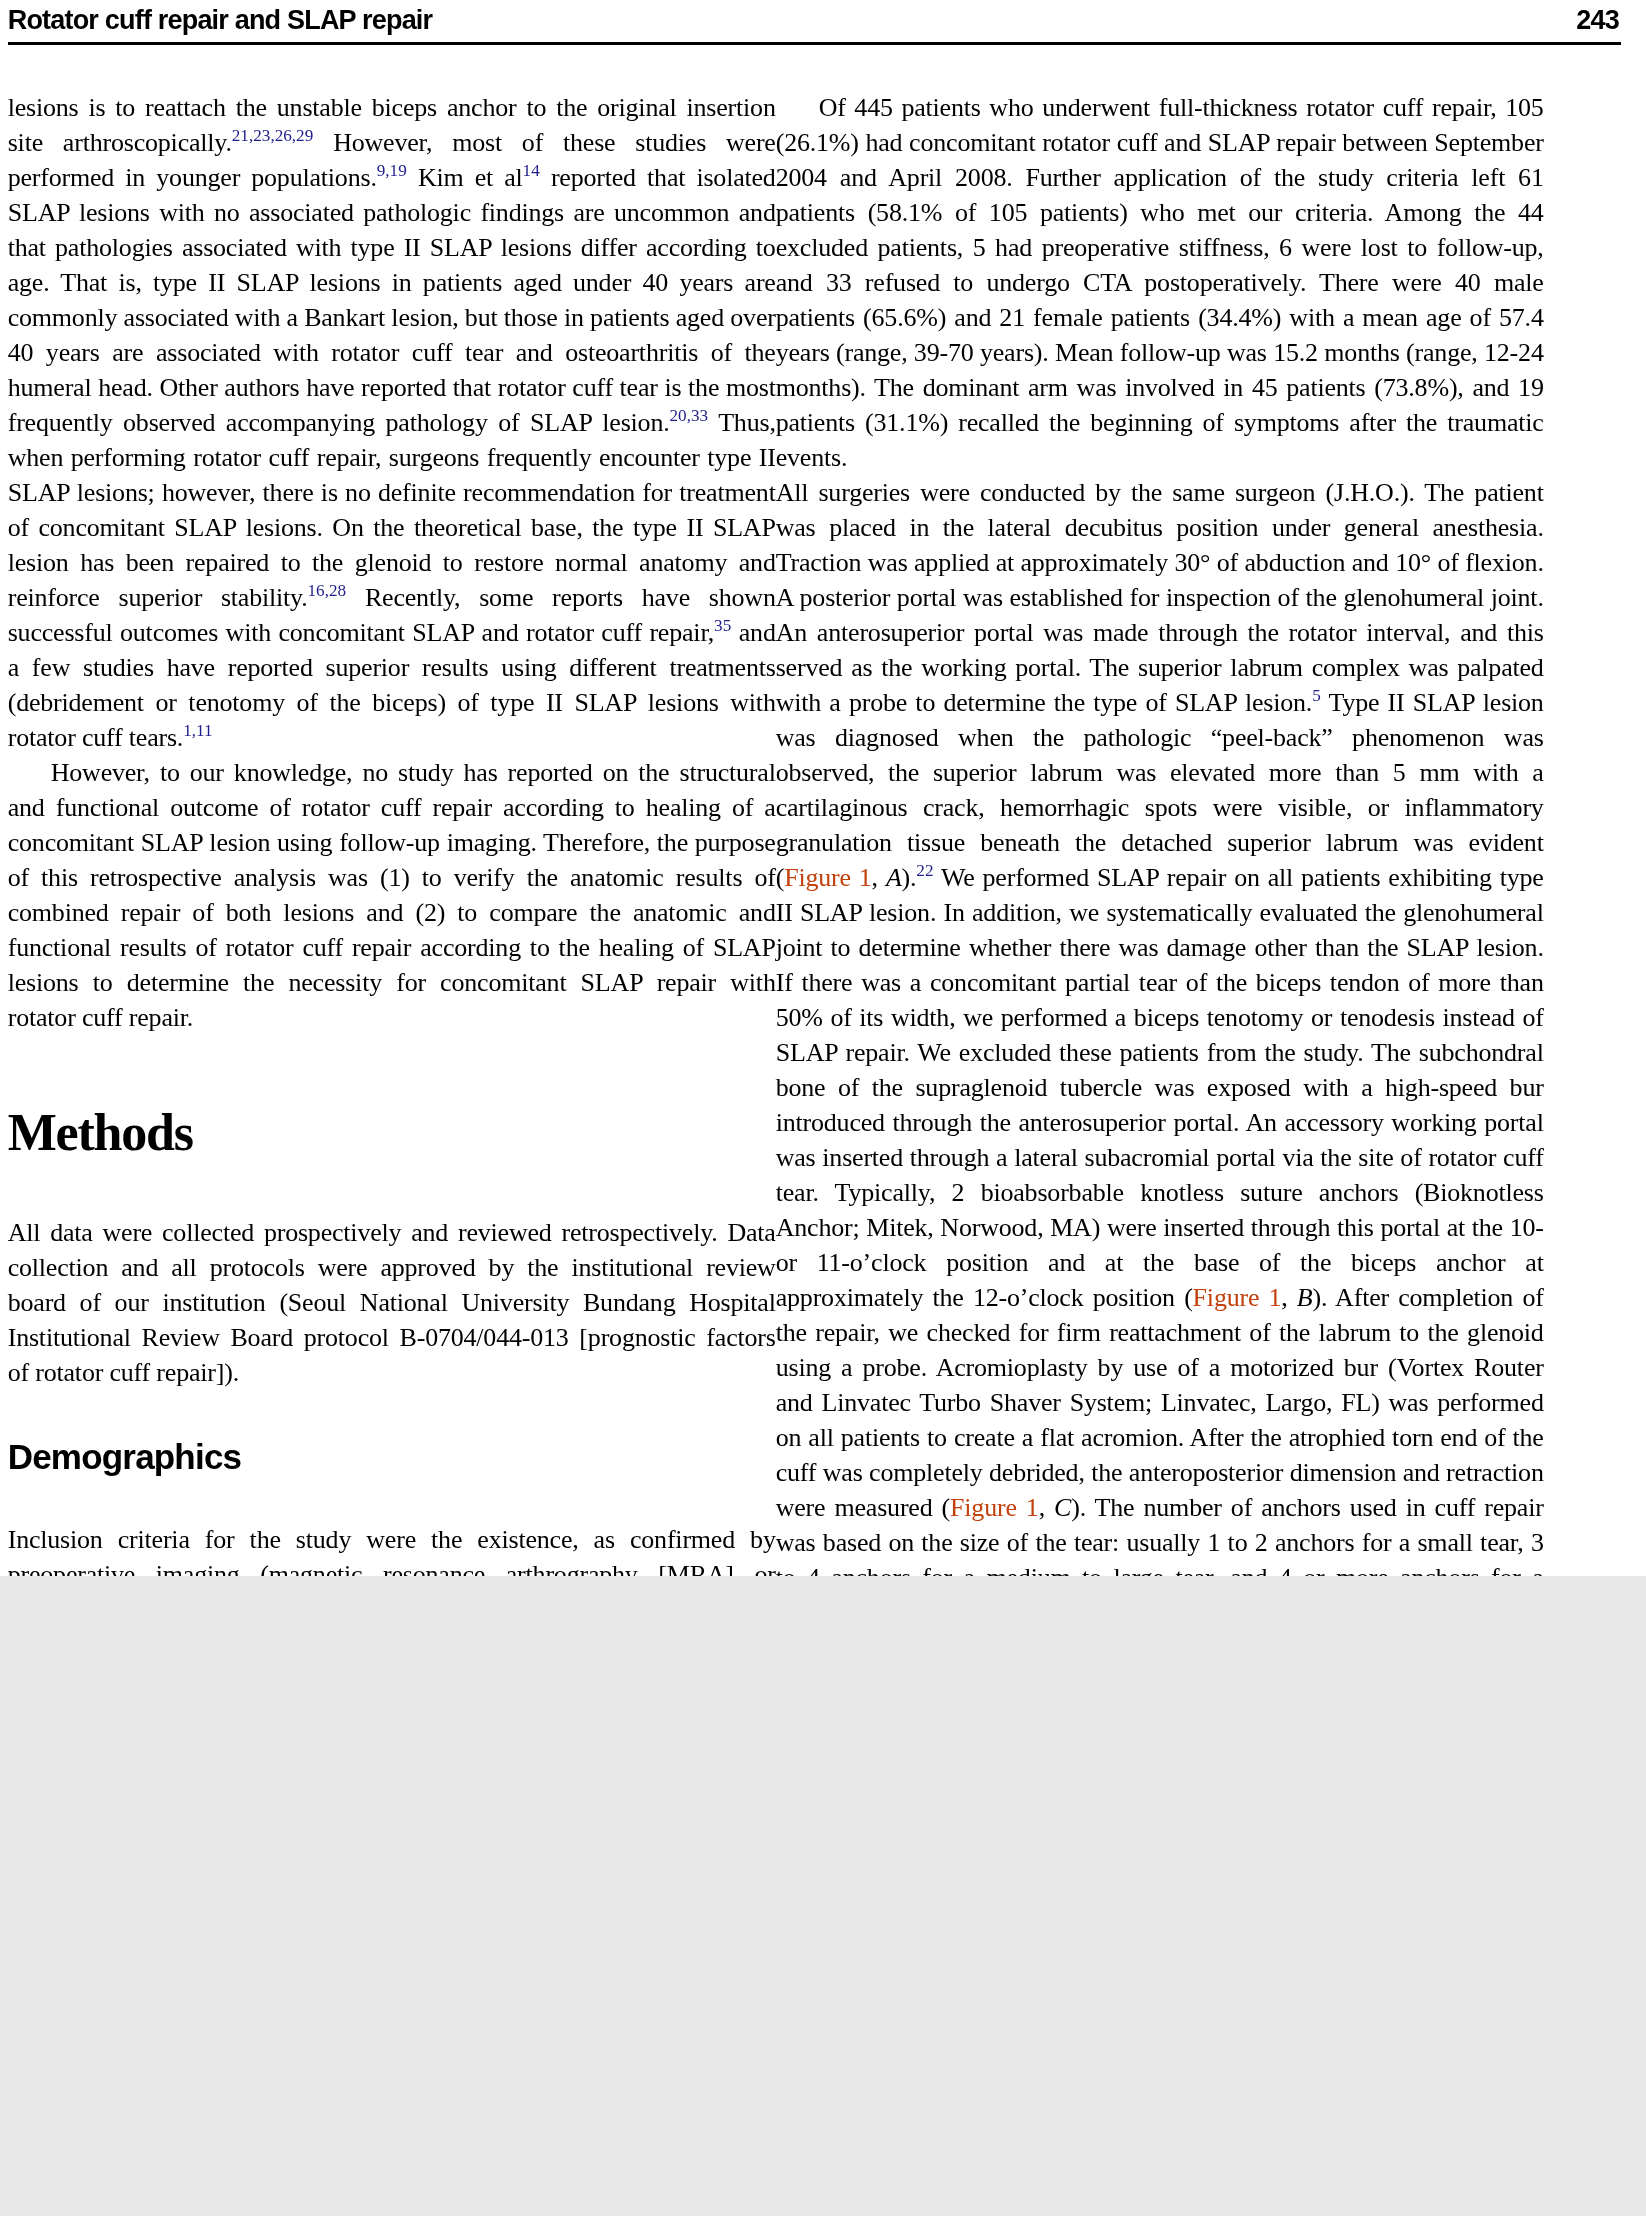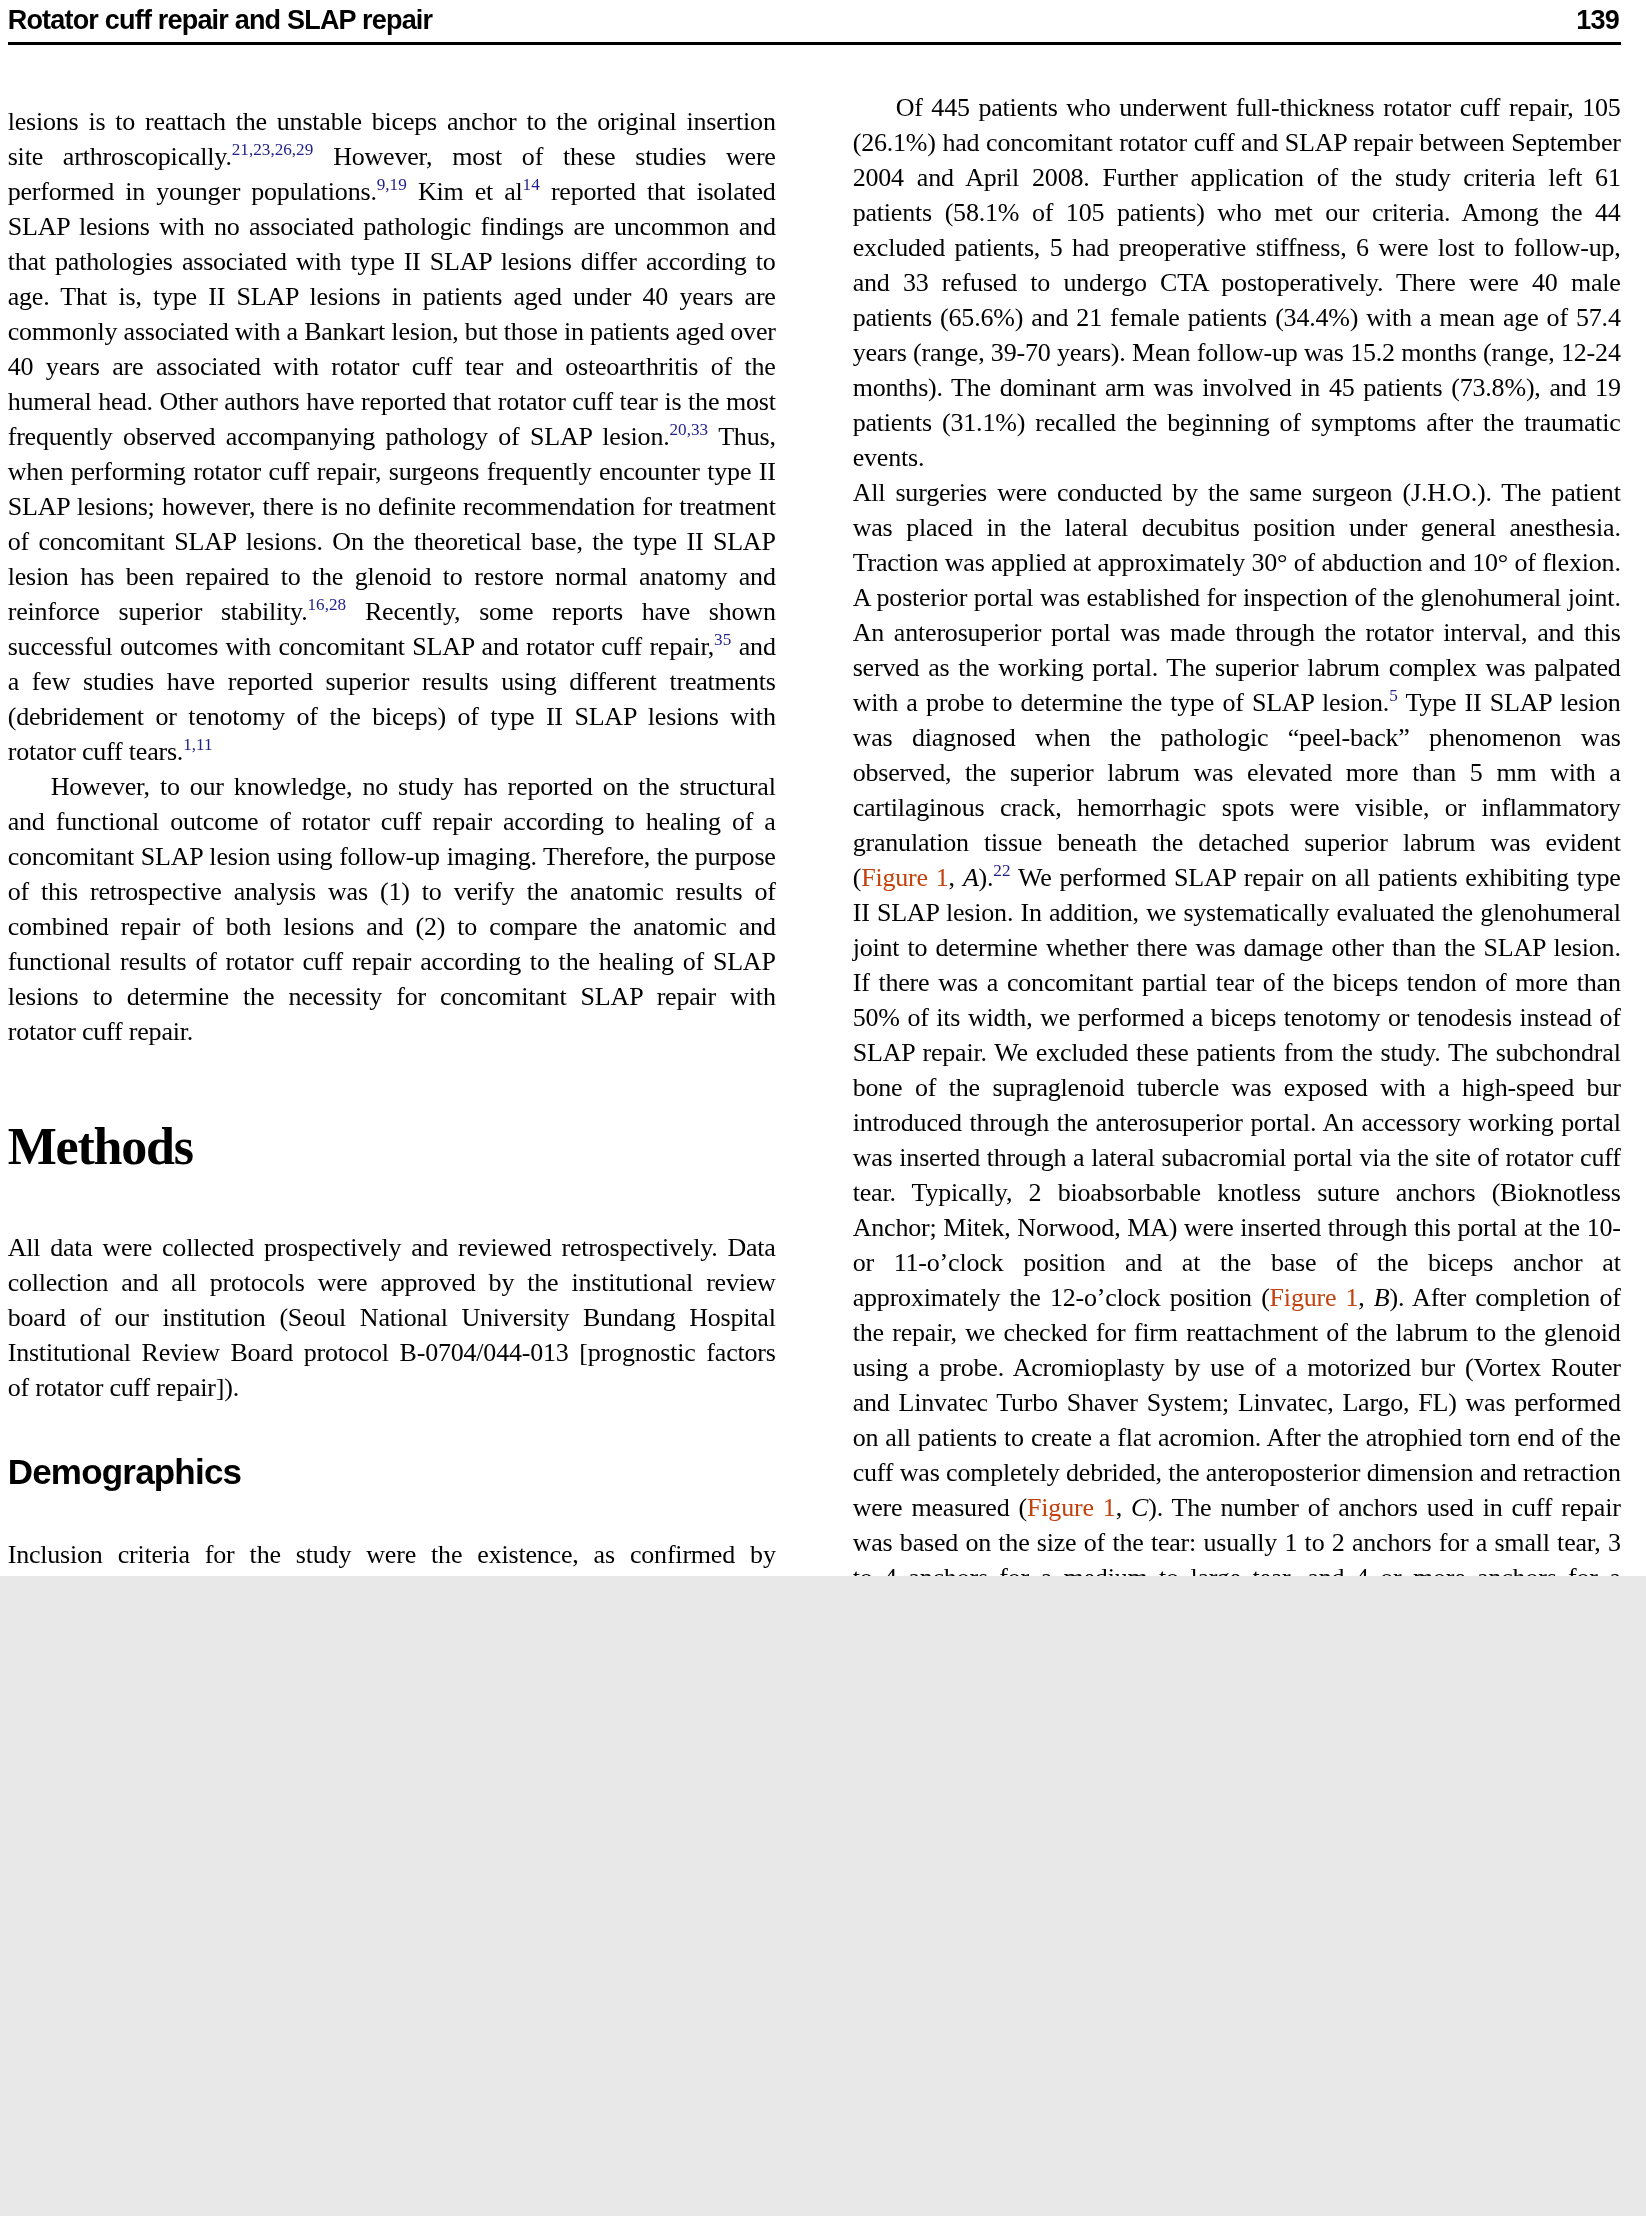--- a/index.html
+++ b/index.html
@@ -23,23 +23,21 @@
     letter-spacing:-0.8px;
     white-space:nowrap;
   }
   .head-rule {
     margin:6.1px 26px 0 7.7px;
     border-bottom:3.1px solid #000;
     height:0;
   }
   .cols {
     display:flex;
-    gap:77px;
     padding:45px 26px 0 7.7px;
-    align-items:center;
   }
   .col {
     width:768px;
     font-size:26px;
     line-height:35px;
     text-align:justify;
     letter-spacing:-0.2px;
   }
   .col p { margin:0; }
   .col p.indent { text-indent:43px; }
@@ -70,21 +68,21 @@
   }
   .figlink { color:#c2410c; }
   .ital { font-style:italic; }
 </style>
 </head>
 <body>
 
 <div class="page">
   <div class="running-head">
     <span class="htitle">Rotator cuff repair and SLAP repair</span>
-    <span class="pnum">139</span>
+    <span class="pnum">243</span>
   </div>
   <div class="head-rule"></div>
 
   <div class="cols">
     <div class="col">
         <p><span>lesions is to reattach the unstable biceps anchor to the original insertion site arthroscopically.</span><sup class="ref">21,23,26,29</sup><span> However, most of these studies were performed in younger populations.</span><sup class="ref">9,19</sup><span> Kim et al</span><sup class="ref">14</sup><span> reported that isolated SLAP lesions with no associated pathologic findings are uncommon and that pathologies associated with type II SLAP lesions differ according to age. That is, type II SLAP lesions in patients aged under 40 years are commonly associated with a Bankart lesion, but those in patients aged over 40 years are associated with rotator cuff tear and osteoarthritis of the humeral head. Other authors have reported that rotator cuff tear is the most frequently observed accompanying pathology of SLAP lesion.</span><sup class="ref">20,33</sup><span> Thus, when performing rotator cuff repair, surgeons frequently encounter type II SLAP lesions; however, there is no definite recommendation for treatment of concomitant SLAP lesions. On the theoretical base, the type II SLAP lesion has been repaired to the glenoid to restore normal anatomy and reinforce superior stability.</span><sup class="ref">16,28</sup><span> Recently, some reports have shown successful outcomes with concomitant SLAP and rotator cuff repair,</span><sup class="ref">35</sup><span> and a few studies have reported superior results using different treatments (debridement or tenotomy of the biceps) of type II SLAP lesions with rotator cuff tears.</span><sup class="ref">1,11</sup></p>
         <p class="indent"><span>However, to our knowledge, no study has reported on the structural and functional outcome of rotator cuff repair according to healing of a concomitant SLAP lesion using follow-up imaging. Therefore, the purpose of this retrospective analysis was (1) to verify the anatomic results of combined repair of both lesions and (2) to compare the anatomic and functional results of rotator cuff repair according to the healing of SLAP lesions to determine the necessity for concomitant SLAP repair with rotator cuff repair.</span></p>
         <h1 class="sec">Methods</h1>
         <p><span>All data were collected prospectively and reviewed retrospectively. Data collection and all protocols were approved by the institutional review board of our institution (Seoul National University Bundang Hospital Institutional Review Board protocol B-0704/044-013 [prognostic factors of rotator cuff repair]).</span></p>
         <h2 class="sub">Demographics</h2>

